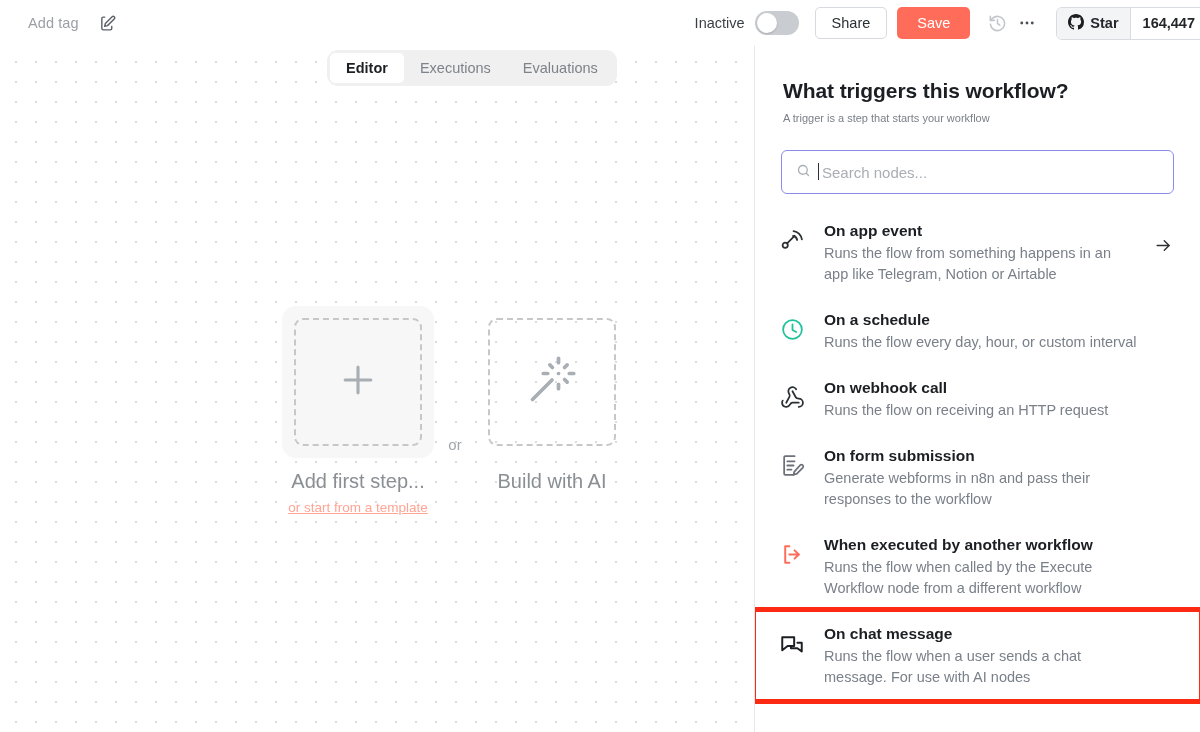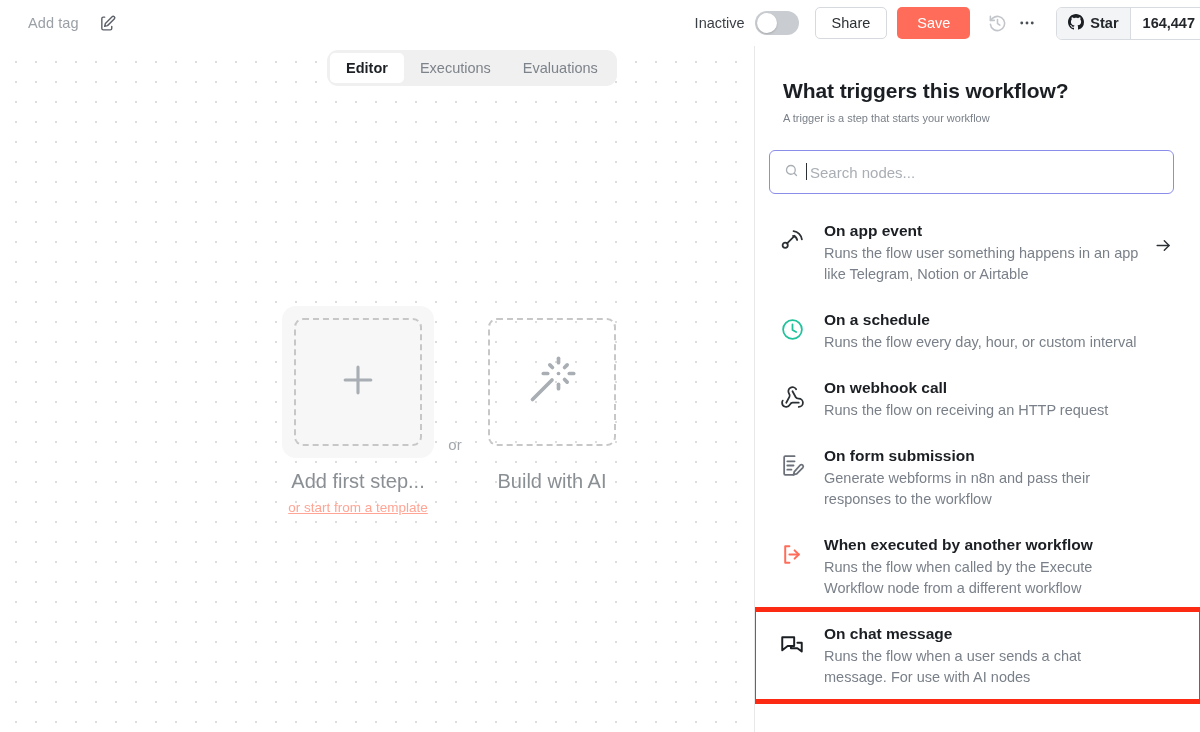--- a/index.html
+++ b/index.html
@@ -117,21 +117,21 @@
   
   .panel {
     position: absolute; top: 46px; left: 754px; width: 446px; height: 686px;
     background: #fff; border-left: 1px solid #e8e8e8; overflow: hidden;
   }
   .panel-head { padding: 33px 28px 0 28px; }
   .panel-title { font-size: 21px; font-weight: bold; color: #1b1f23; letter-spacing: -.1px; }
   .panel-sub { margin-top: 9px; font-size: 11px; color: #7a8089; }
 
   .search-box {
-    margin: 26px 26px 0 14px; height: 44px;
+    margin: 26px 26px 0 26px; height: 44px;
     border: 1.5px solid #8b8ee8; border-radius: 6px;
     display: flex; align-items: center; padding: 0 14px; gap: 11px;
     background: #fff;
   }
   .search-ph { font-size: 15px; color: #a9aeb4; position: relative; }
   .caret {
     position: absolute; left: -4px; top: -1px; width: 1px; height: 17px; background: #2b3034;
   }
 
   .node-list { margin-top: 14px; }
@@ -275,21 +275,21 @@
         <div class="node-icon">
           <svg width="25" height="25" viewBox="0 0 24 24" fill="none" stroke="#2b3034" stroke-width="1.7" stroke-linecap="round" stroke-linejoin="round">
             <path d="M5 19a2.5 2.5 0 1 0 0-5 2.5 2.5 0 0 0 0 5z"></path>
             <path d="M6.8 14.7L14 7.5"></path>
             <path d="M13 3a9 9 0 0 1 8 8"></path>
             <path d="M12.5 7.5a5 5 0 0 1 4 4"></path>
           </svg>
         </div>
         <div class="node-text">
           <div class="node-title">On app event</div>
-          <div class="node-desc">Runs the flow user something happens in an app like Telegram, Notion or Airtable</div>
+          <div class="node-desc">Runs the flow from something happens in an app like Telegram, Notion or Airtable</div>
         </div>
         <div class="node-arrow">
           <svg width="19" height="19" viewBox="0 0 24 24" fill="none" stroke="#2b3034" stroke-width="1.8" stroke-linecap="round" stroke-linejoin="round">
             <path d="M4 12h15"></path>
               <path d="M13 6l6 6-6 6"></path>
           </svg>
         </div>
       </div>
 
       <div class="node-item">

